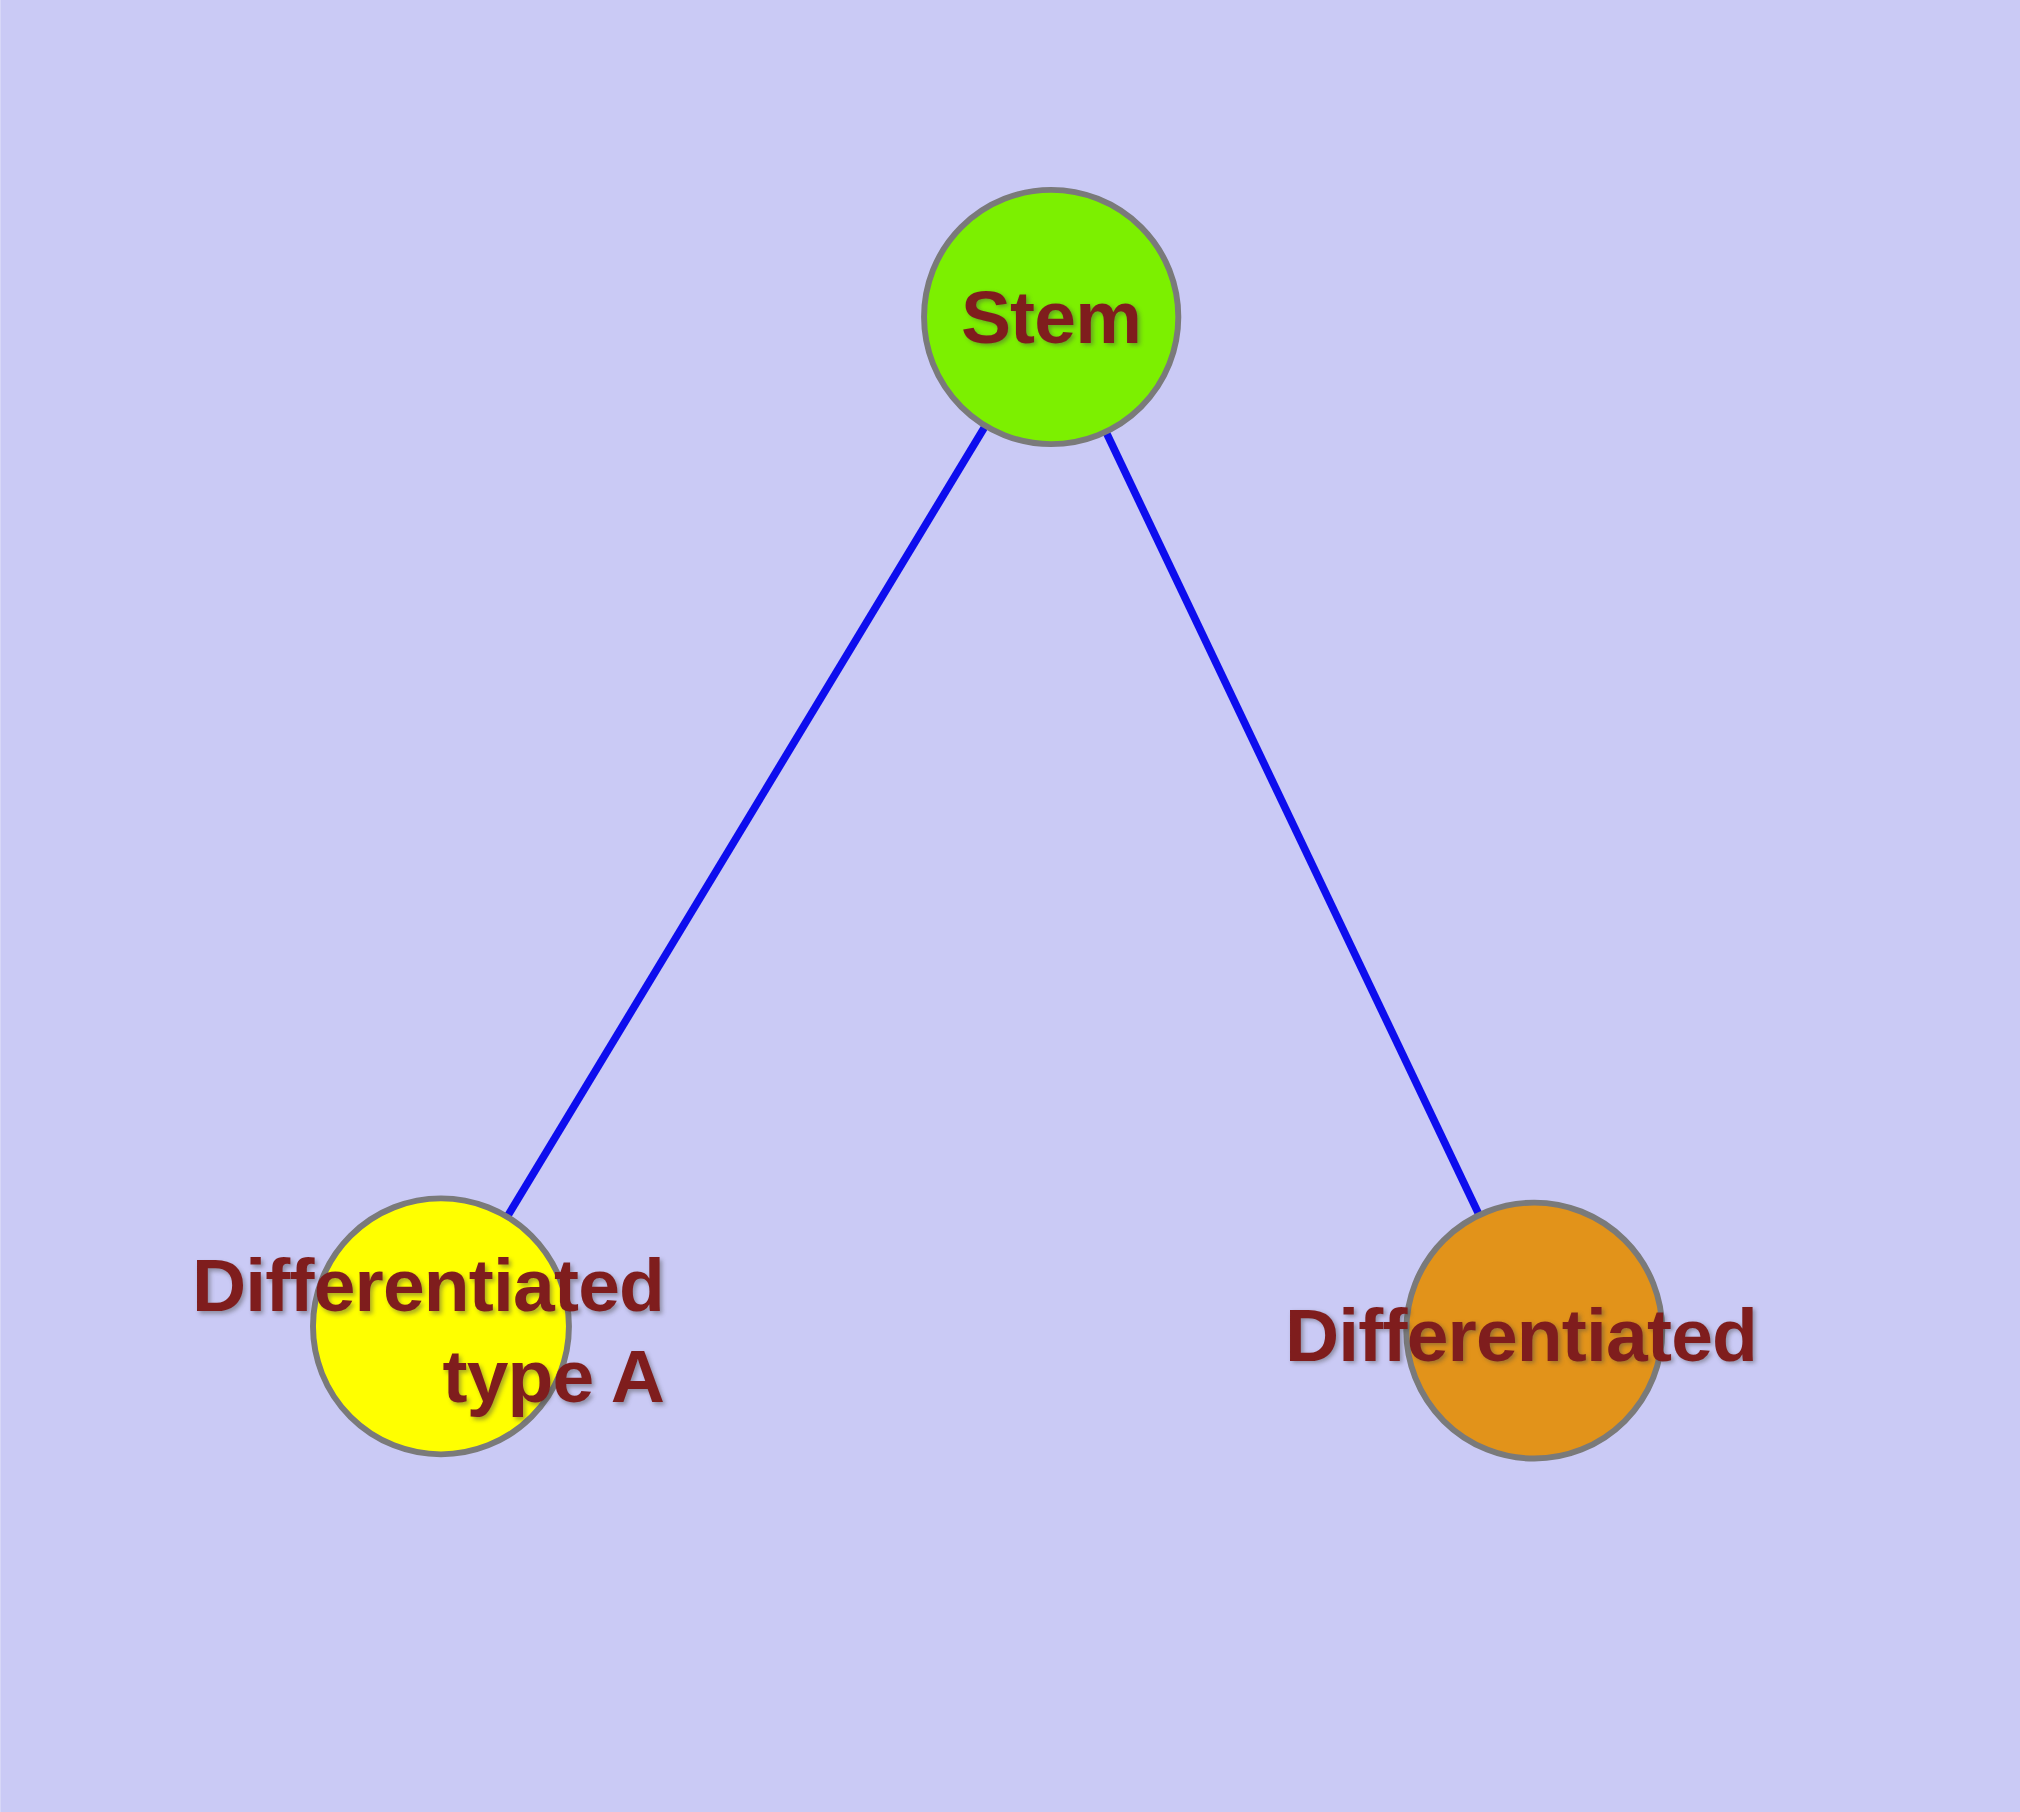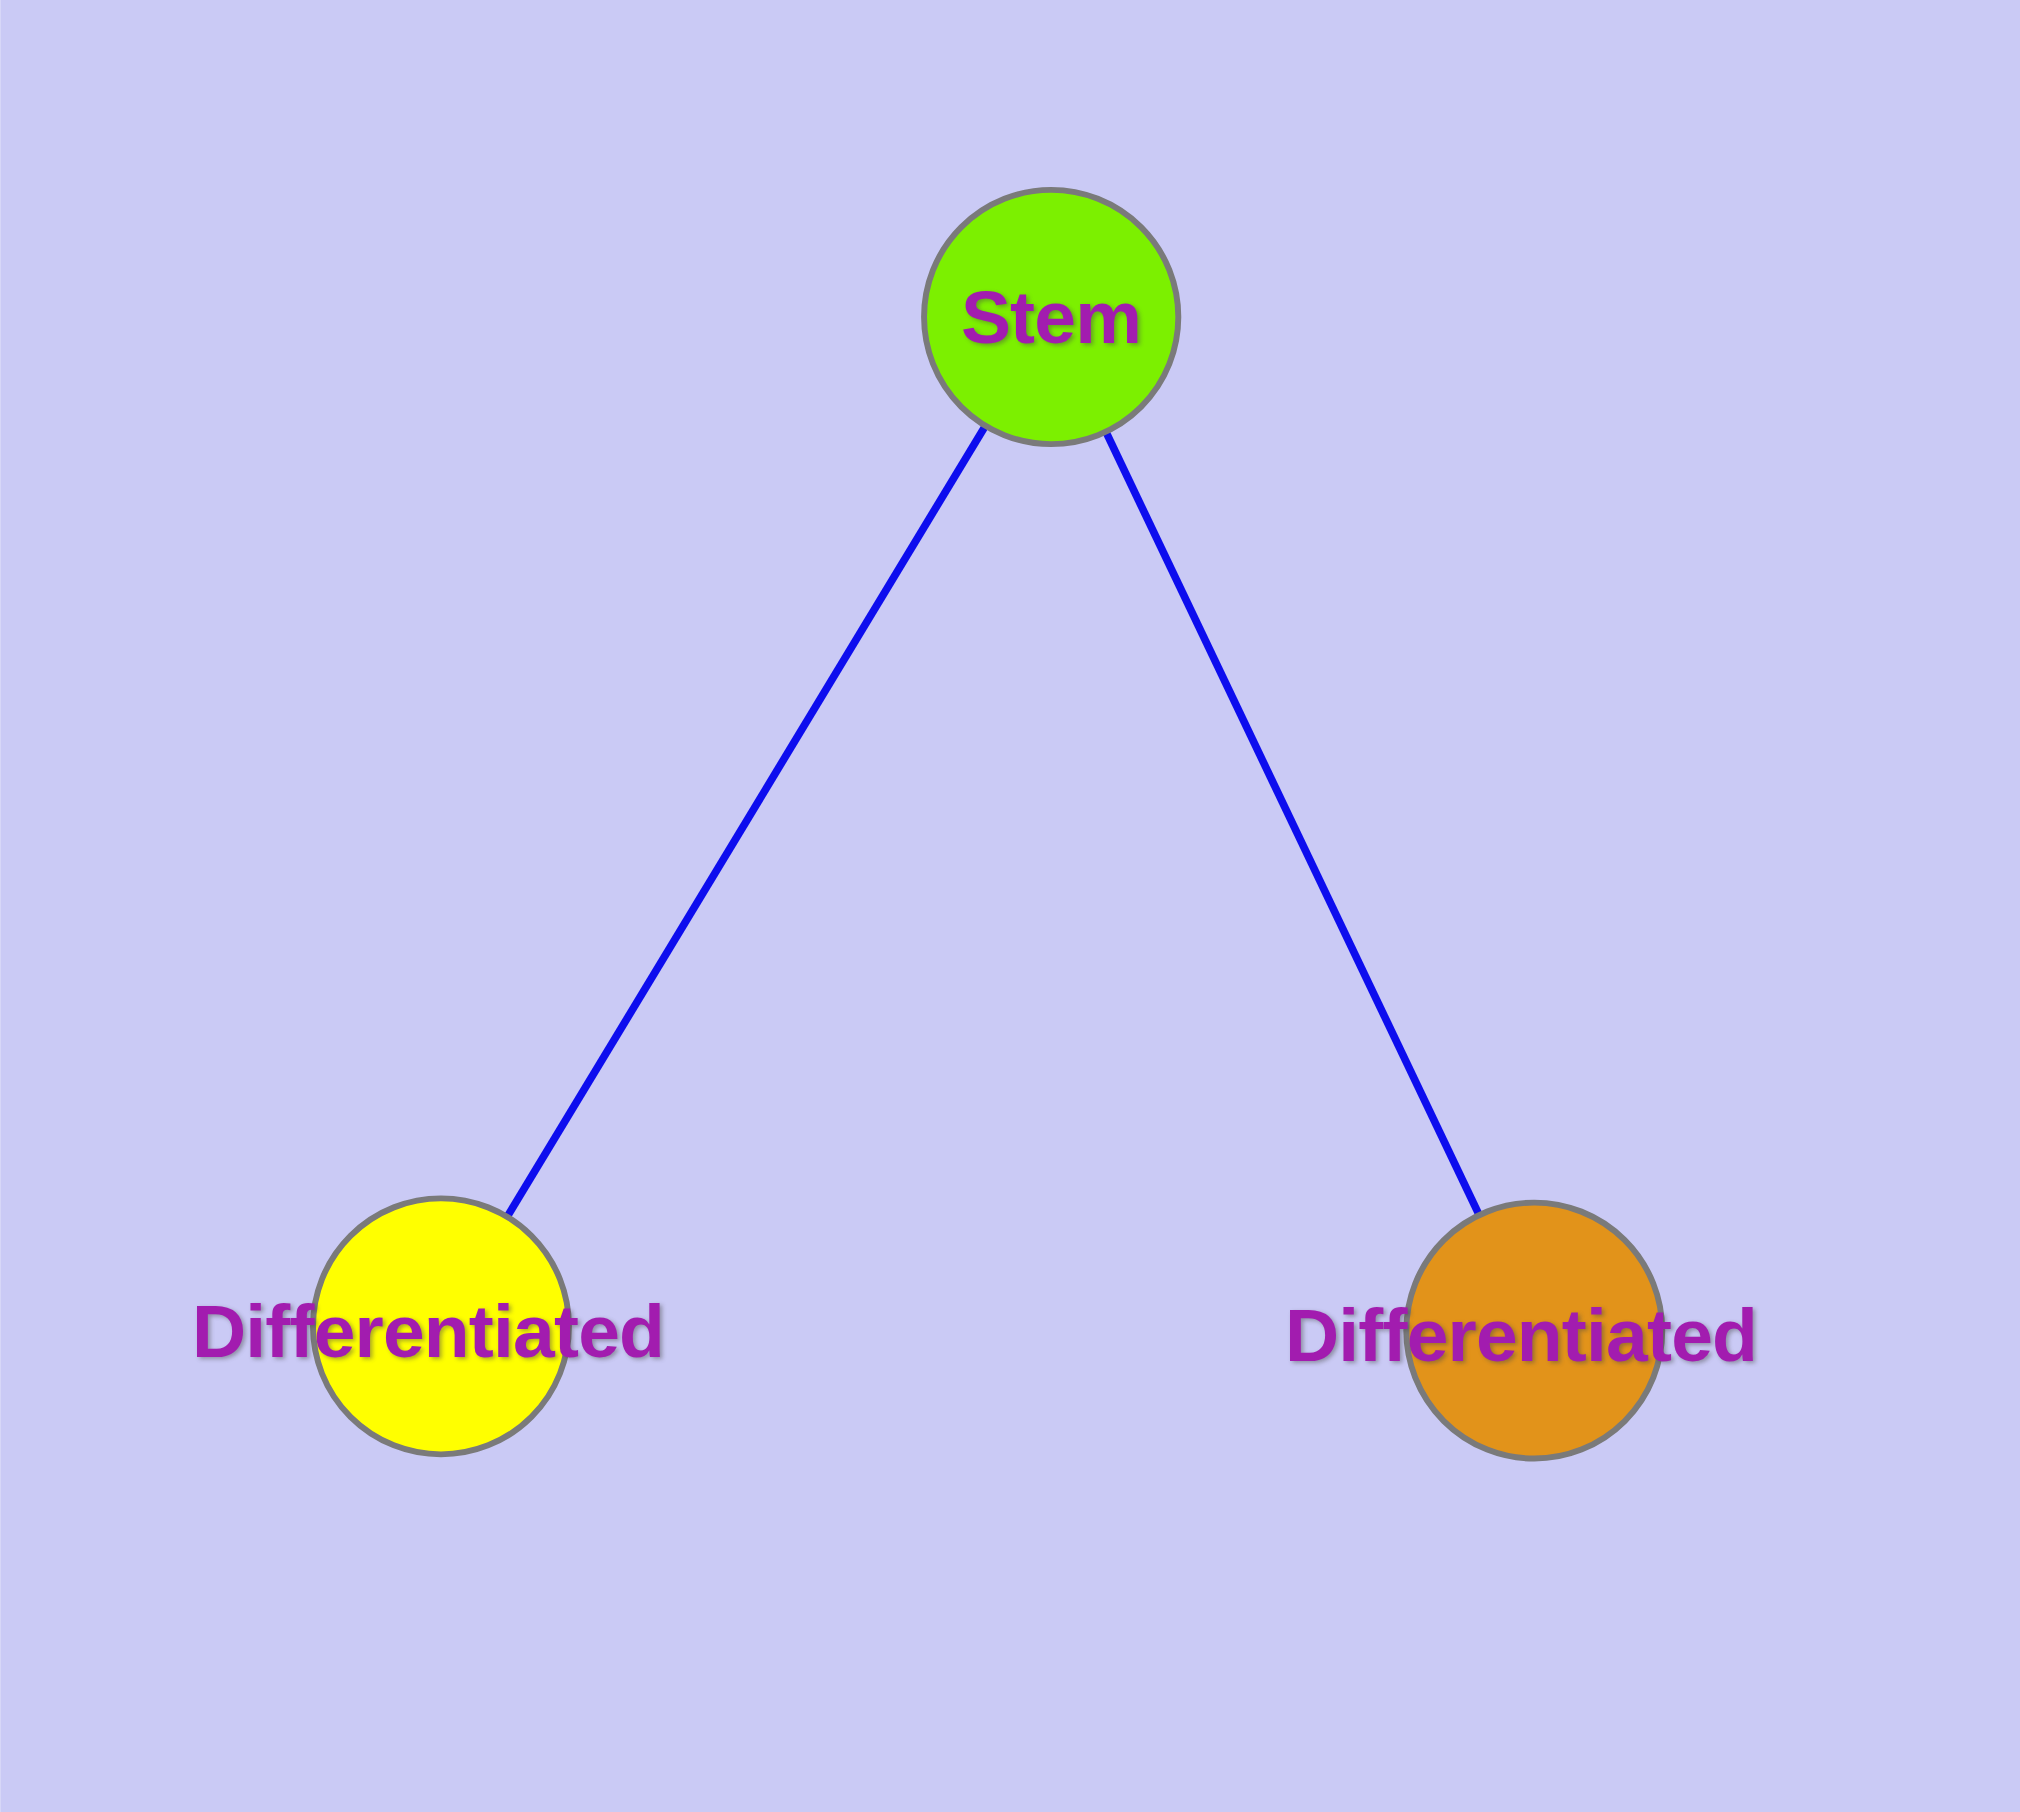--- a/index.html
+++ b/index.html
@@ -18,21 +18,21 @@
     left: 0;
     top: 0;
     width: 2021px;
     height: 1812px;
     display: block;
   }
   .node-label {
     position: absolute;
     transform: translate(-50%, -50%);
     text-align: center;
-    color: #a21caf;
+    color: #7f1d1d;
     font-weight: 700;
     font-size: 75px;
     line-height: 91px;
     white-space: nowrap;
     text-shadow: 2.5px 2.5px 4.2px rgba(70, 70, 70, 0.45);
     letter-spacing: -0.8px;
   }
   .node-label .label-line {
     display: block;
     text-align: right;
@@ -60,20 +60,21 @@
     <circle cx="520" cy="1565" r="151" fill="none" stroke-width="7" stroke="#7a7a7a"></circle>
 
     <circle cx="1810" cy="1570" r="151" stroke-width="7" fill="#e2931a"></circle>
     <circle cx="1810" cy="1570" r="151" fill="none" stroke-width="7" stroke="#7a7a7a"></circle>
   </svg>
 
   <div class="node-label" id="stem-label">Stem</div>
 
   <div class="node-label" id="type-a-label">
     <span class="label-line">Differentiated</span>
+    <span class="label-line">type A</span>
   </div>
 
   <div class="node-label" id="type-b-label">
     <span class="label-line">Differentiated</span>
   </div>
 
 </div>
 
 
 </body></html>

